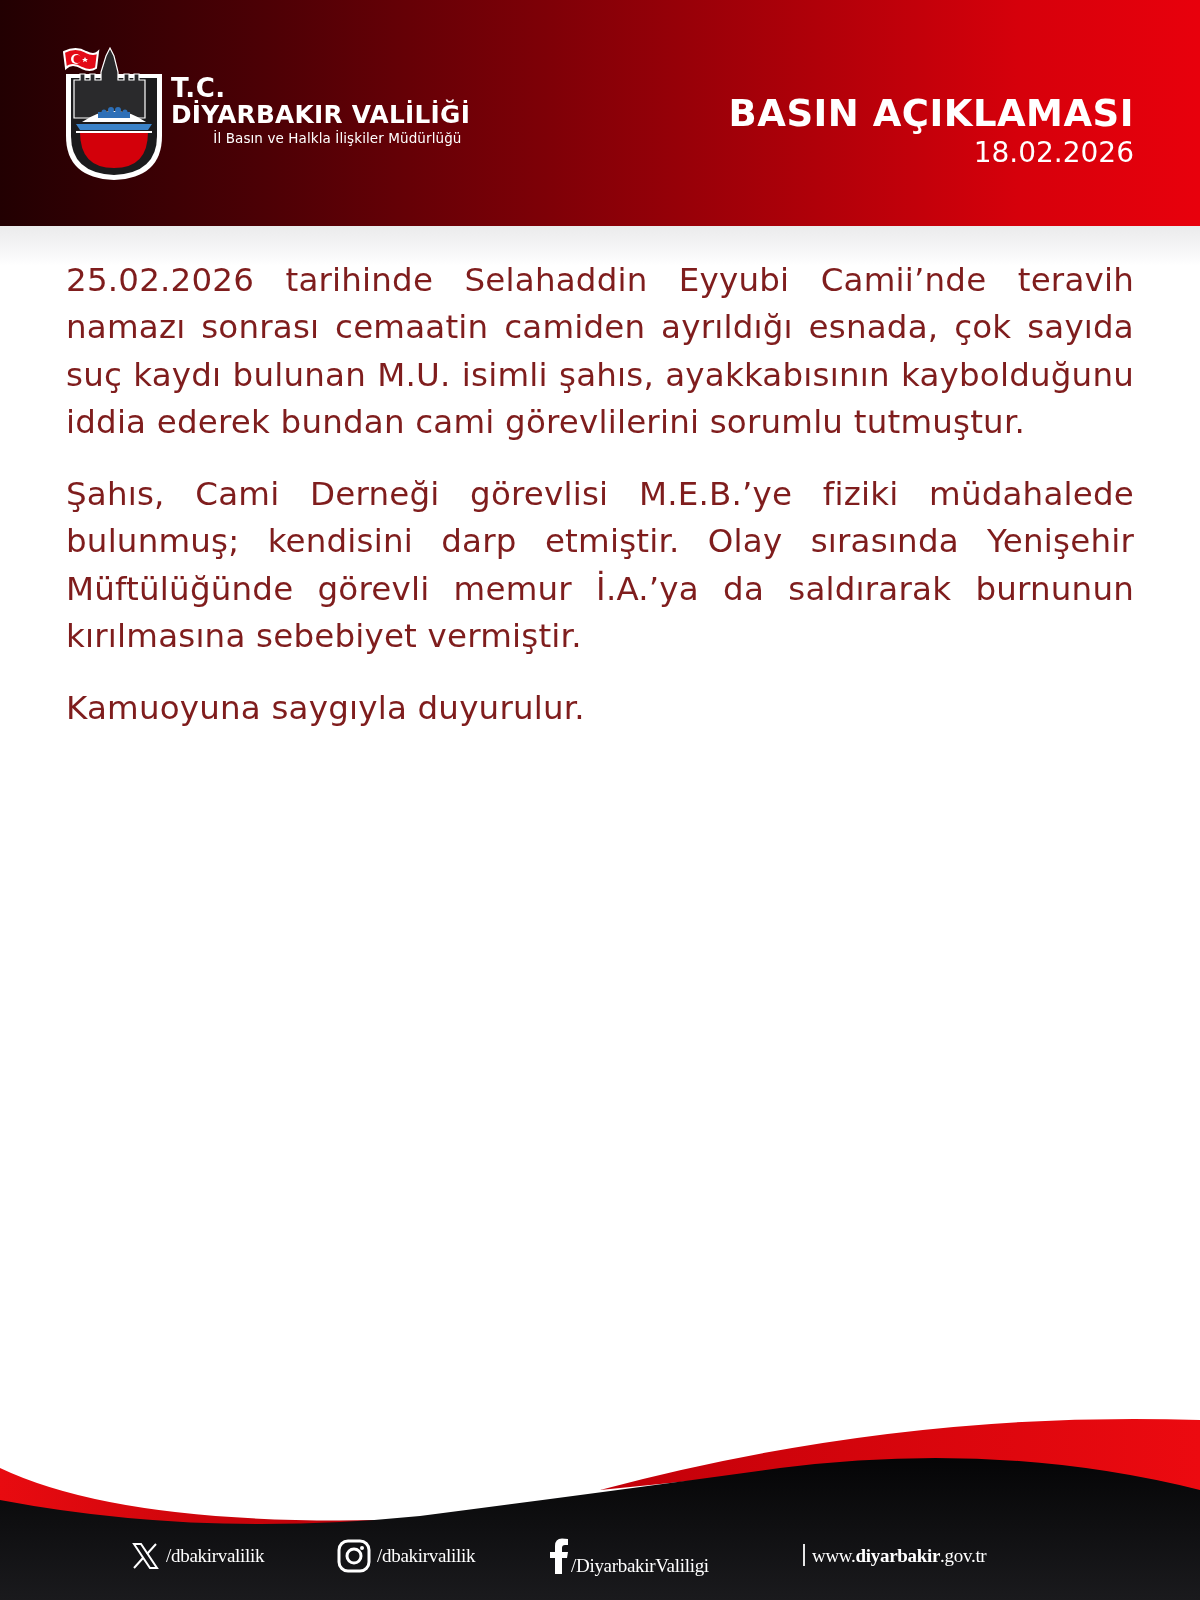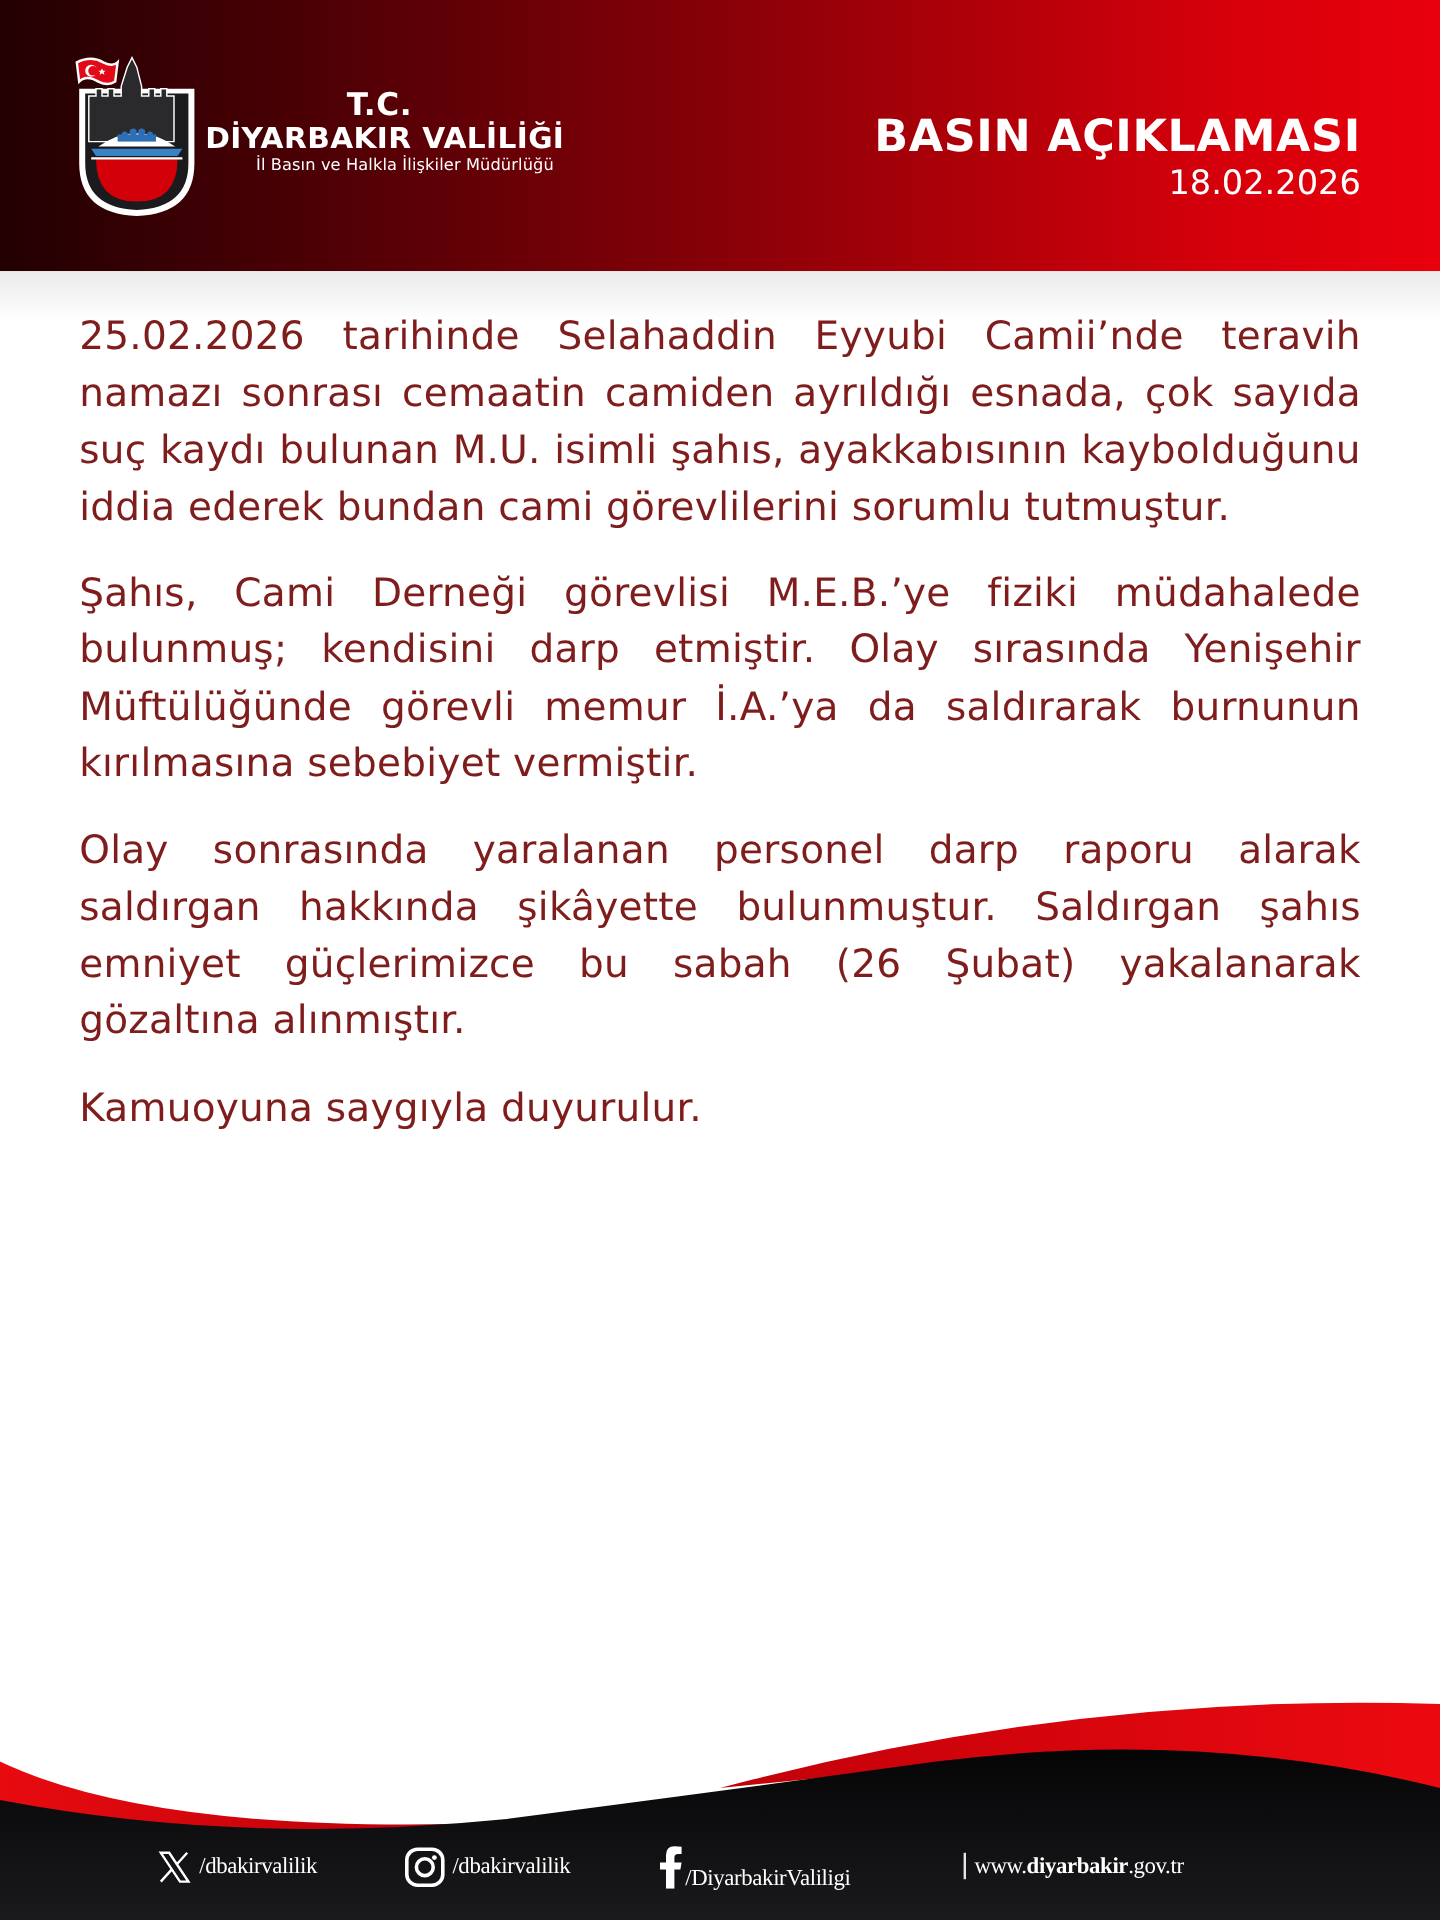--- a/index.html
+++ b/index.html
@@ -18,21 +18,21 @@
       background: linear-gradient(180deg, #ebebec 0%, #f6f6f7 60%, #ffffff 100%);
     }
     .logo-emblem {
       position: absolute; left: 60px; top: 44px; width: 108px; height: 140px;
     }
     .logo-text {
       position: absolute; left: 171px; top: 75px; color: #ffffff;
     }
     .logo-tc {
       font-family: "DejaVu Sans", sans-serif; font-weight: bold;
-      font-size: 26px; line-height: 26px; letter-spacing: 0.5px; text-align: center;
+      font-size: 26px; line-height: 26px; letter-spacing: 0.5px;
     }
     .logo-name {
       font-family: "DejaVu Sans", sans-serif; font-weight: bold;
       font-size: 24px; line-height: 28px; letter-spacing: 0.3px;
       transform: scaleX(1.03); transform-origin: left;
     }
     .logo-sub {
       font-family: "DejaVu Sans", sans-serif;
       font-size: 13.5px; line-height: 16px; margin-top: 1px; letter-spacing: 0.1px; text-align: right;
     }
@@ -108,21 +108,20 @@
   <div class="title-block">
     <div class="title-main">BASIN AÇIKLAMASI</div>
     <div class="title-date">18.02.2026</div>
   </div>
 </div>
 <div class="header-shade"></div>
 
 <div class="body-text">
   <p>25.02.2026 tarihinde Selahaddin Eyyubi Camii’nde teravih namazı sonrası cemaatin camiden ayrıldığı esnada, çok sayıda suç kaydı bulunan M.U. isimli şahıs, ayakkabısının kaybolduğunu iddia ederek bundan cami görevlilerini sorumlu tutmuştur.</p>
   <p>Şahıs, Cami Derneği görevlisi M.E.B.’ye fiziki müdahalede bulunmuş; kendisini darp etmiştir. Olay sırasında Yenişehir Müftülüğünde görevli memur İ.A.’ya da saldırarak burnunun kırılmasına sebebiyet vermiştir.</p>
-  <p>Olay sonrasında yaralanan personel darp raporu alarak saldırgan hakkında şikâyette bulunmuştur. Saldırgan şahıs emniyet güçlerimizce bu sabah (26 Şubat) yakalanarak gözaltına alınmıştır.</p>
   <p>Kamuoyuna saygıyla duyurulur.</p>
 </div>
 
 <svg class="footer-wave" viewBox="0 0 1200 220" preserveAspectRatio="none">
   <defs>
     <linearGradient id="redR" x1="0" y1="0" x2="1" y2="0">
       <stop offset="0" stop-color="#c20009"></stop>
       <stop offset="1" stop-color="#ec0a10"></stop>
     </linearGradient>
     <linearGradient id="redL" x1="0" y1="0" x2="1" y2="0">

